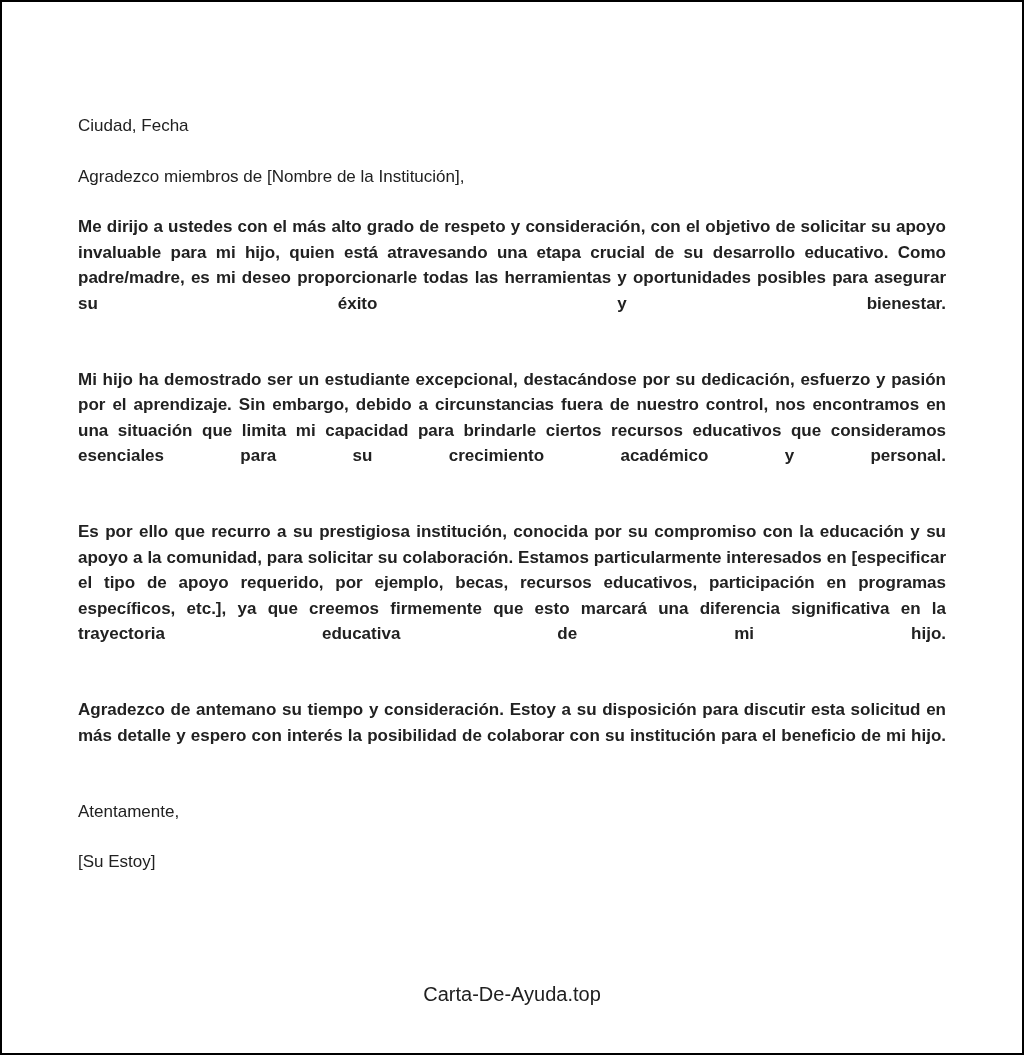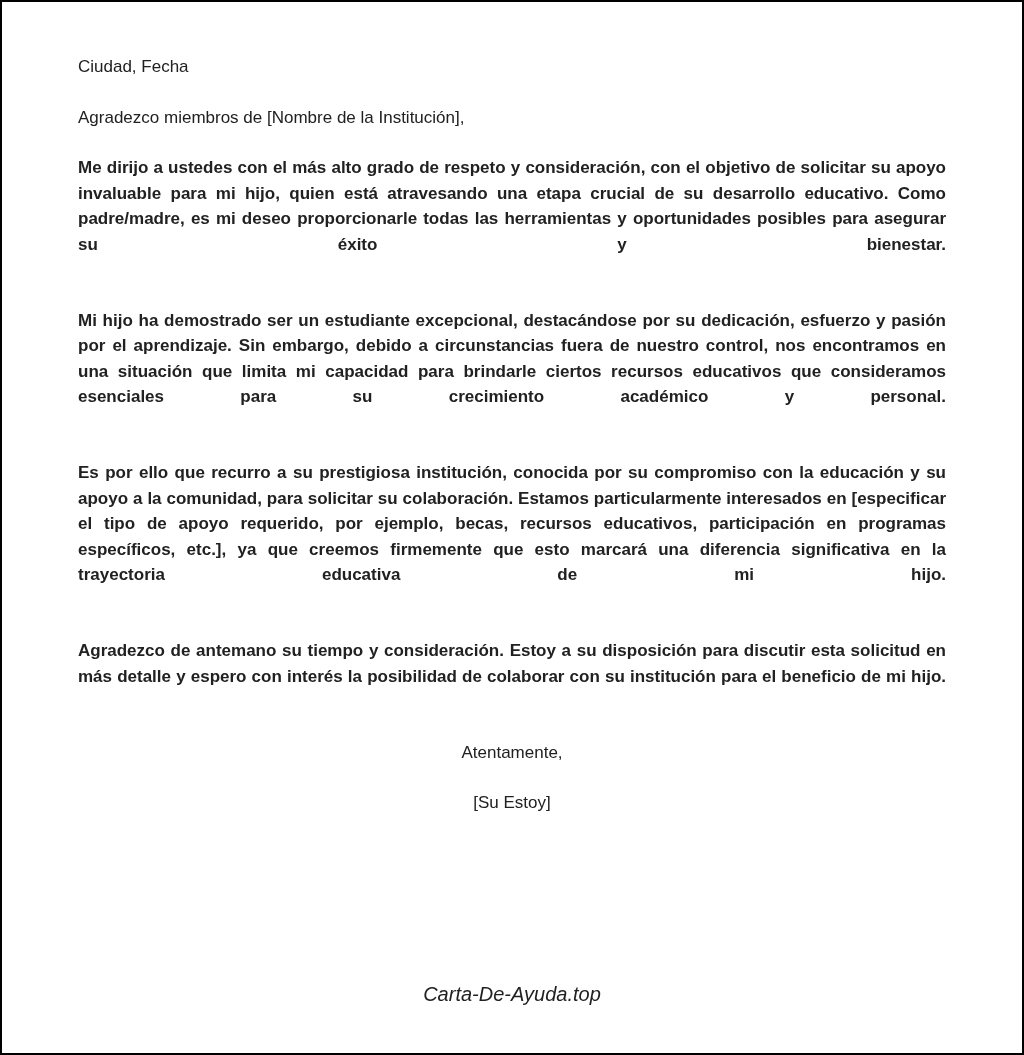--- a/index.html
+++ b/index.html
@@ -12,50 +12,49 @@
   }
   .page {
     width: 1024px;
     height: 1055px;
     background: #ffffff;
     border: 2px solid #000000;
     position: relative;
     overflow: hidden;
   }
   .letter-body {
-    padding: 52px 76px 0 76px;
+    padding: 111px 76px 0 76px;
     color: #212121;
     font-size: 17px;
     line-height: 25.5px;
   }
   .line-block {
     text-align: left;
     margin-bottom: 25px;
   }
   .paragraph {
     text-align: justify;
     text-justify: inter-word;
     margin-bottom: 25px;
     font-weight: bold;
   }
   .paragraph::after { content: ""; display: inline-block; width: 100%; }
   .closing, .signature {
-    text-align: center;
+    text-align: left;
     margin-bottom: 25px;
   }
   .site-footer {
     position: absolute;
     left: 0;
     right: 0;
     top: 978px;
     text-align: center;
     color: #212121;
     font-size: 20px;
     line-height: 28px;
-    font-style: italic;
   }
 </style>
 </head>
 <body>
 
 <div class="page">
   <div class="letter-body">
 
     <div class="line-block">Ciudad, Fecha</div>
 

